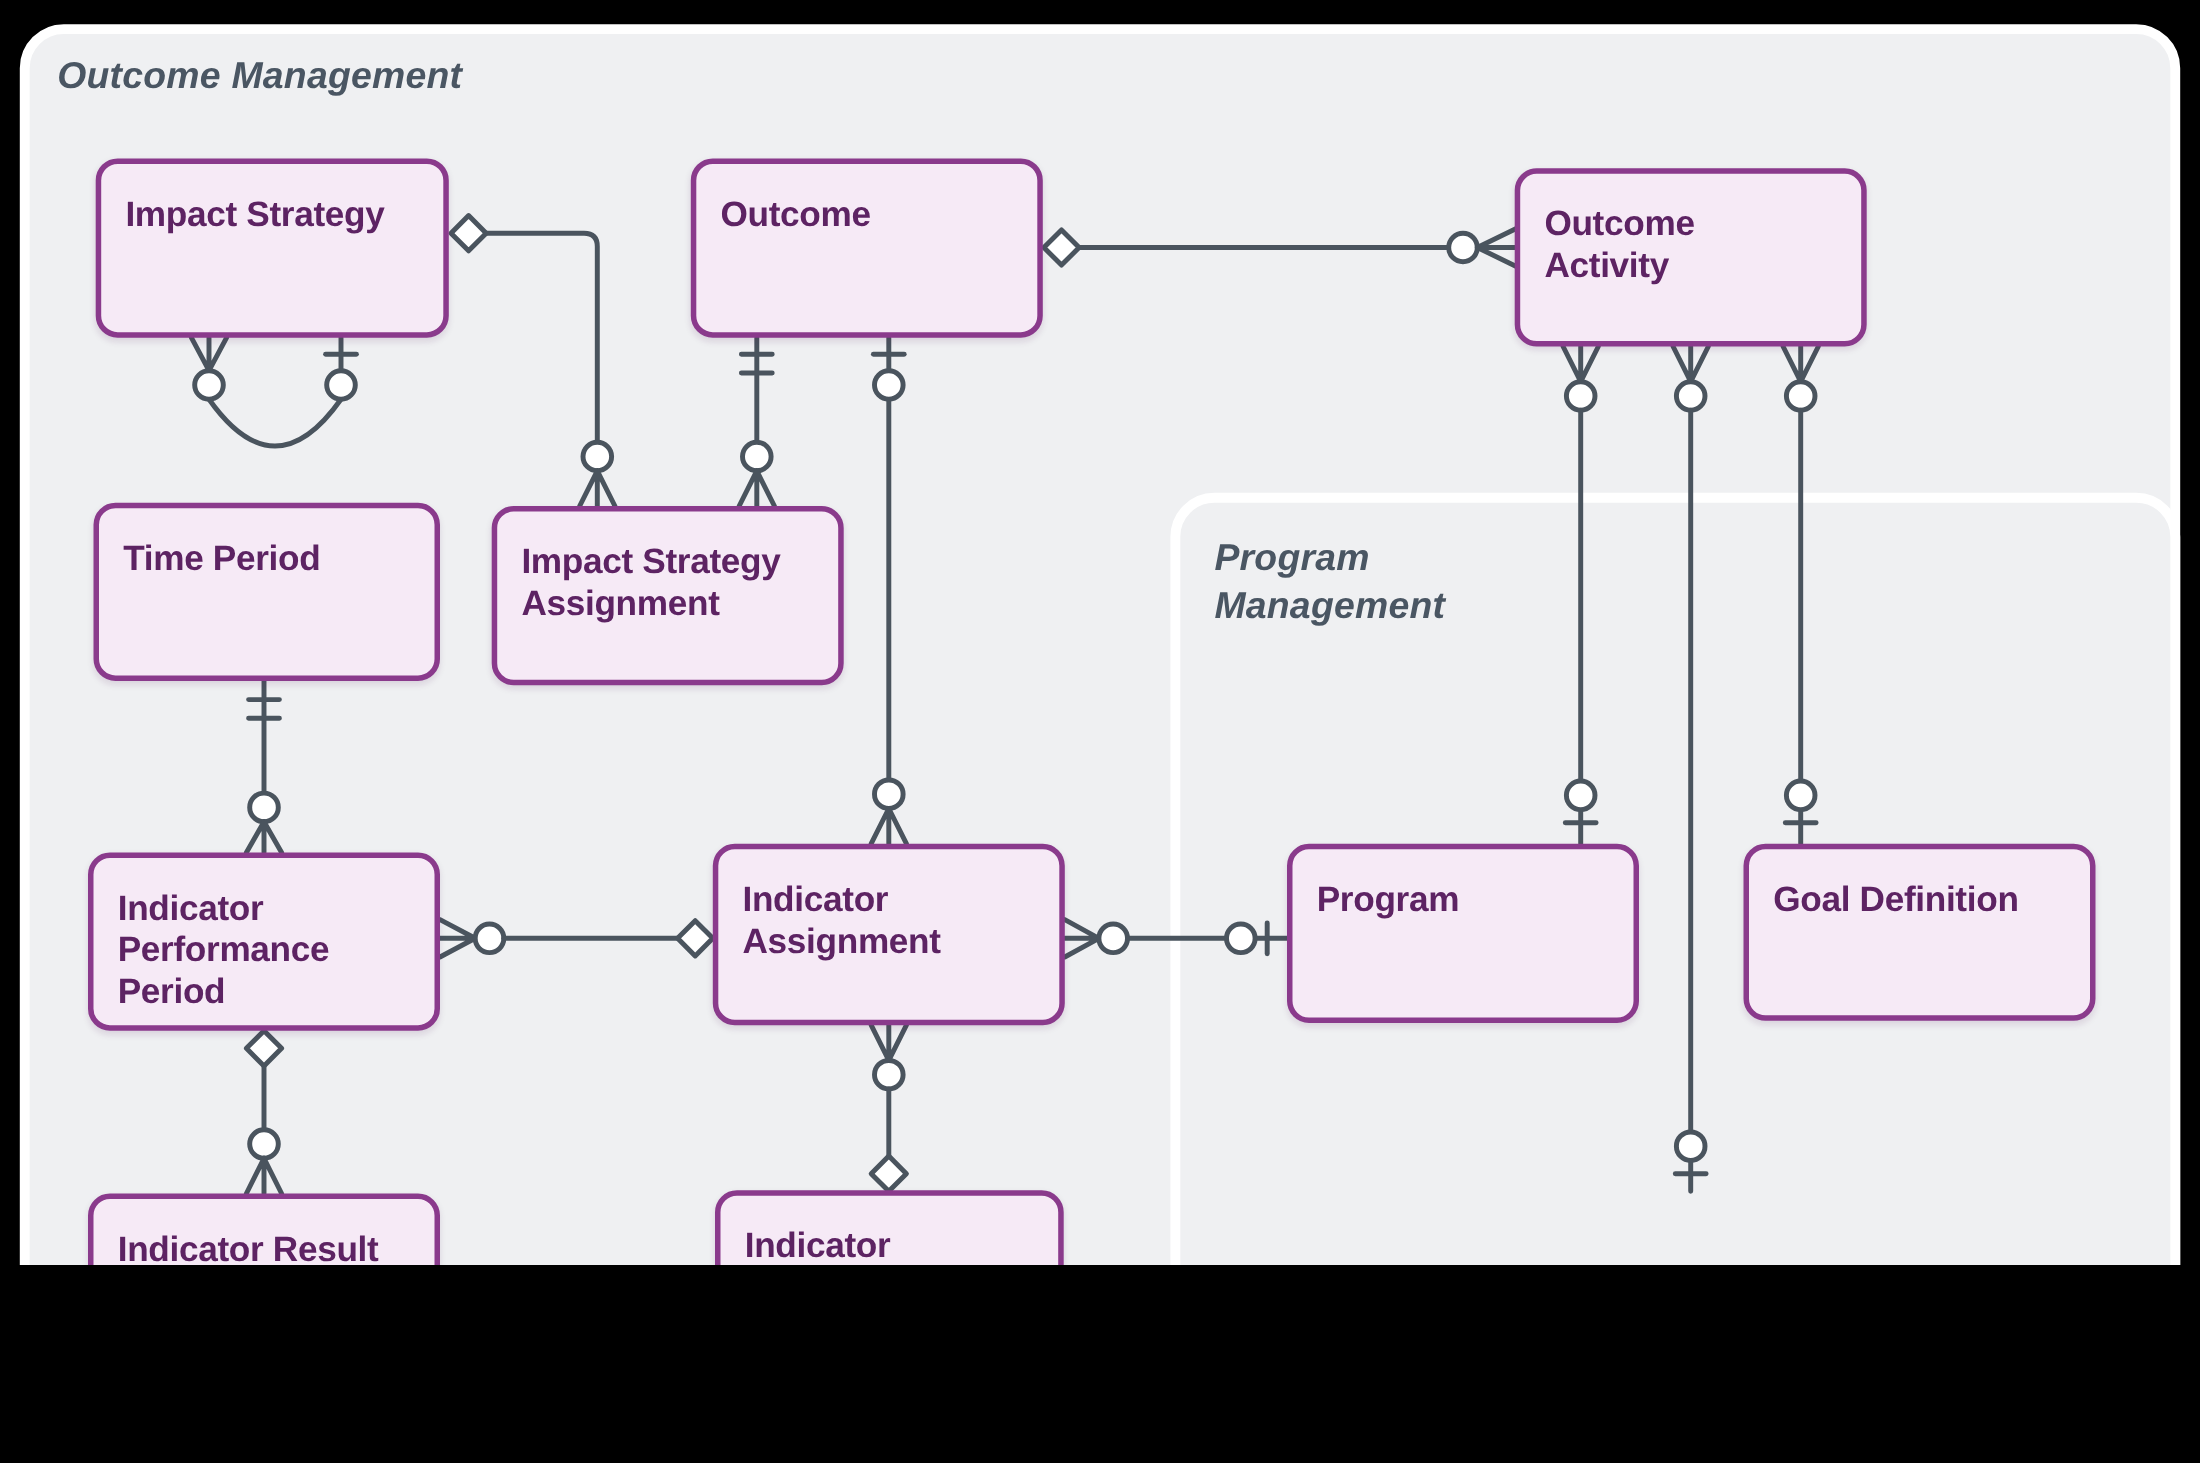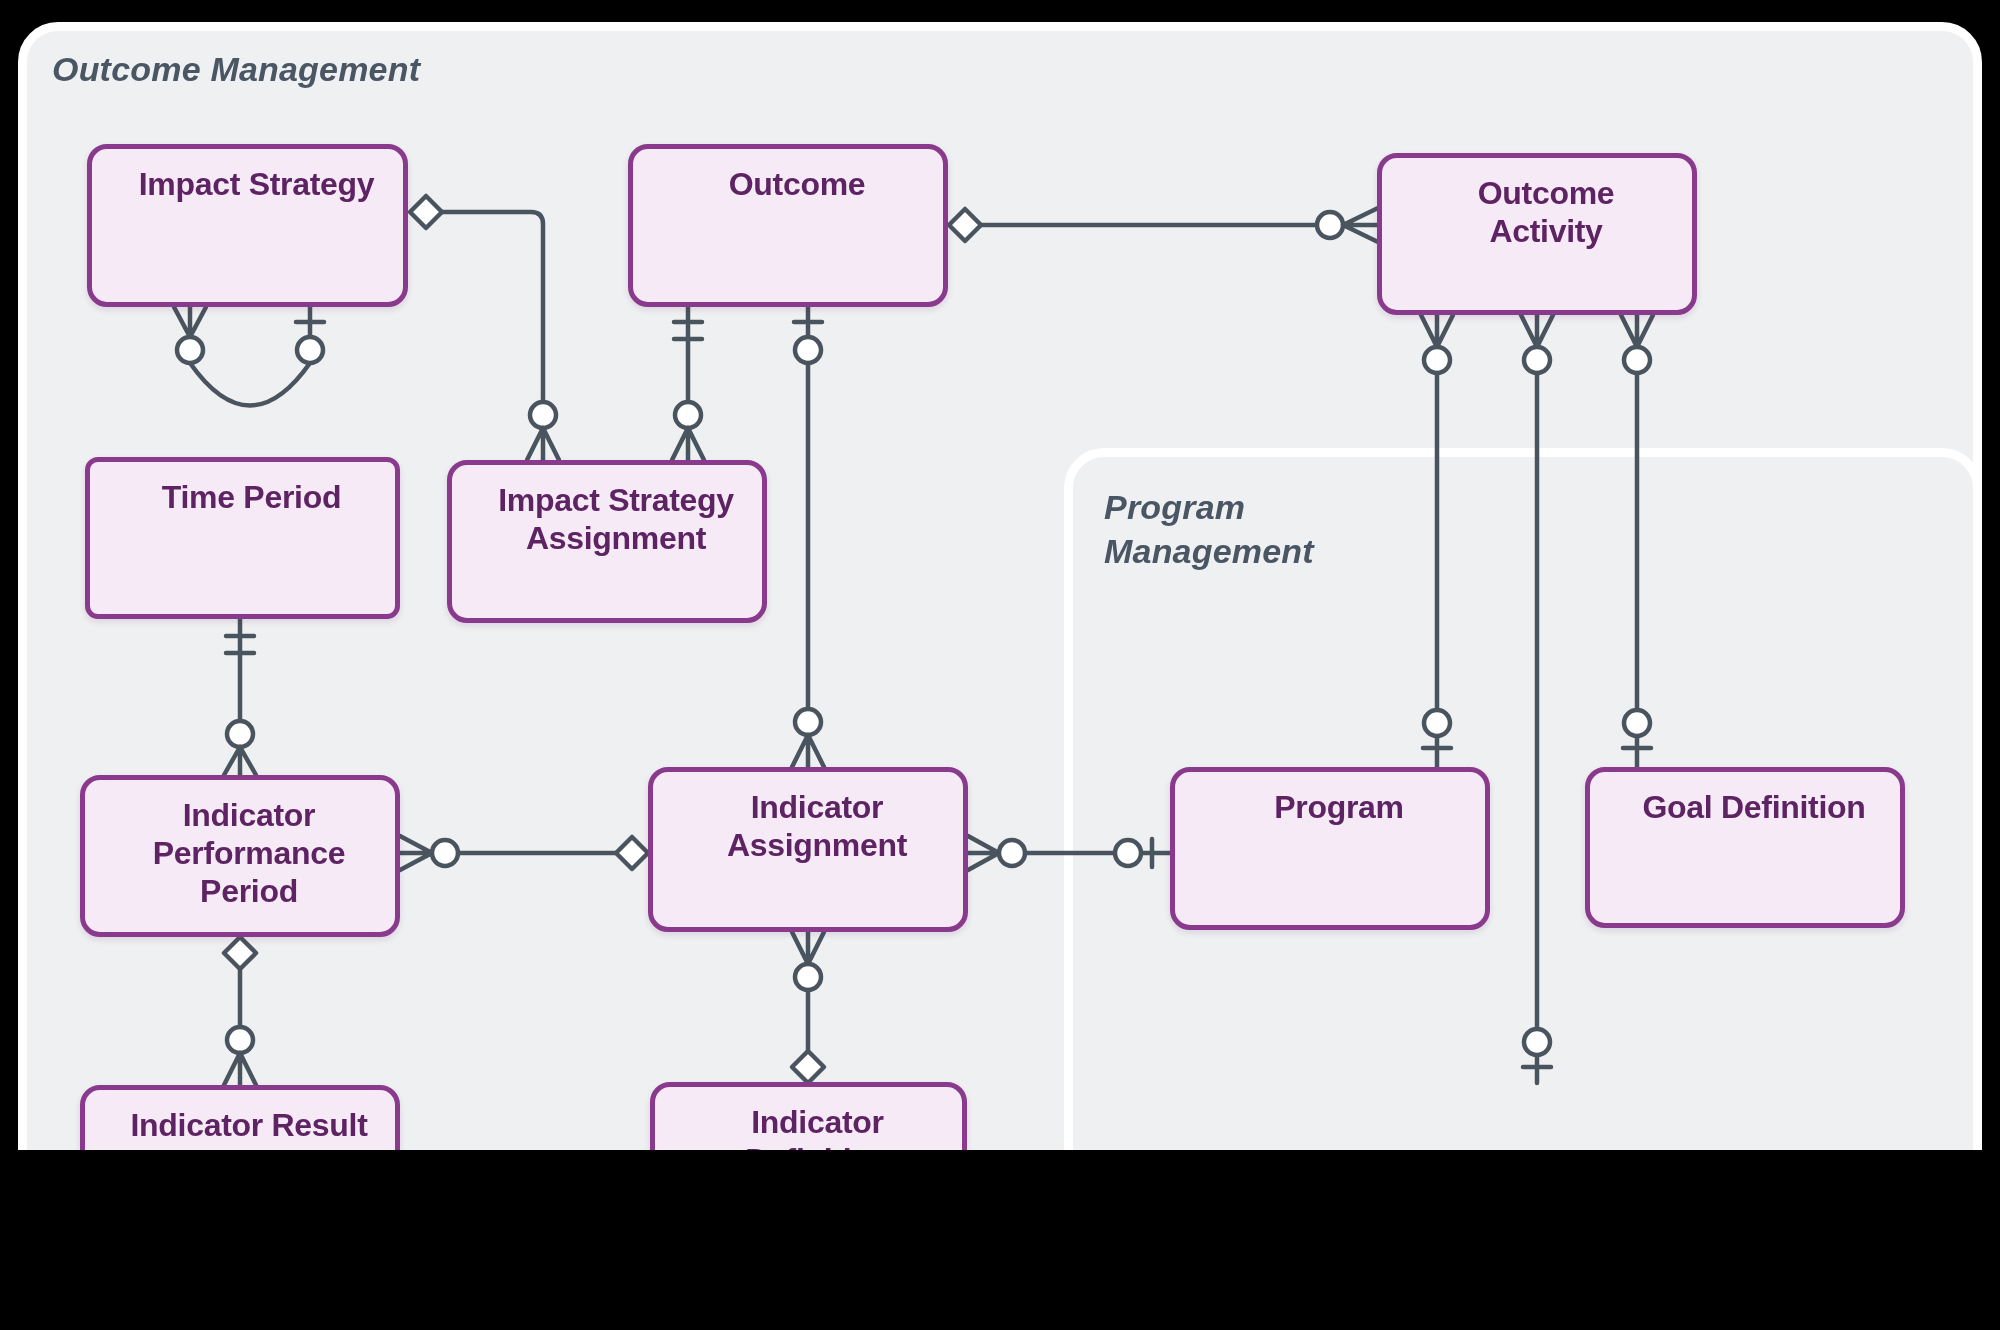--- a/index.html
+++ b/index.html
@@ -5,22 +5,22 @@
   html,body{margin:0;padding:0;background:#000;}
   #canvas{position:relative;width:2000px;height:1150px;background:#000;overflow:hidden;
           font-family:"Liberation Sans",sans-serif;}
   .panel{position:absolute;background:#eff0f2;border:9px solid #ffffff;border-radius:40px;
          box-sizing:border-box;z-index:1;}
   .panel-title{position:absolute;z-index:3;font-style:italic;font-weight:700;font-size:34px;
          line-height:1.28;color:#4a5663;white-space:pre-line;letter-spacing:0.2px;}
   #wires{position:absolute;left:0;top:0;z-index:2;pointer-events:none;}
   .entity{position:absolute;background:#f6eaf6;border:5px solid #8a3a8c;border-radius:20px;
          box-sizing:border-box;z-index:3;box-shadow:0 3px 6px rgba(70,20,80,0.12);}
-  .entity-label{padding:16px 4px 0 22px;font-weight:700;font-size:32px;line-height:38px;
-         letter-spacing:-0.3px;color:#5d2363;white-space:pre-line;text-align:center;}
+  .entity-label{padding:26px 4px 0 22px;font-weight:700;font-size:32px;line-height:38px;
+         letter-spacing:-0.3px;color:#5d2363;white-space:pre-line;}
   .ln{fill:none;stroke:#4a545e;stroke-width:4.5;stroke-linecap:round;stroke-linejoin:round;}
   .nd{fill:#ffffff;stroke:#4a545e;stroke-width:4.5;stroke-linejoin:round;}
 </style>
 </head>
 <body>
 
 <div id="canvas">
 
   <div class="panel" style="left:18px;top:22px;width:1964px;height:1284px;"></div>
   <div class="panel" style="left:1064px;top:448px;width:918px;height:858px;"></div>
@@ -136,21 +136,21 @@
 
   <div class="entity" style="left:628px;top:144px;width:320px;height:163px;">
     <div class="entity-label">Outcome</div>
   </div>
 
   <div class="entity" style="left:1377px;top:153px;width:320px;height:162px;">
     <div class="entity-label">Outcome
 Activity</div>
   </div>
 
-  <div class="entity" style="left:85px;top:457px;width:315px;height:162px;border-radius:13px;">
+  <div class="entity" style="left:85px;top:457px;width:315px;height:162px;">
     <div class="entity-label">Time Period</div>
   </div>
 
   <div class="entity" style="left:447px;top:460px;width:320px;height:163px;">
     <div class="entity-label">Impact Strategy
 Assignment</div>
   </div>
 
   <div class="entity" style="left:80px;top:775px;width:320px;height:162px;">
     <div class="entity-label">Indicator

